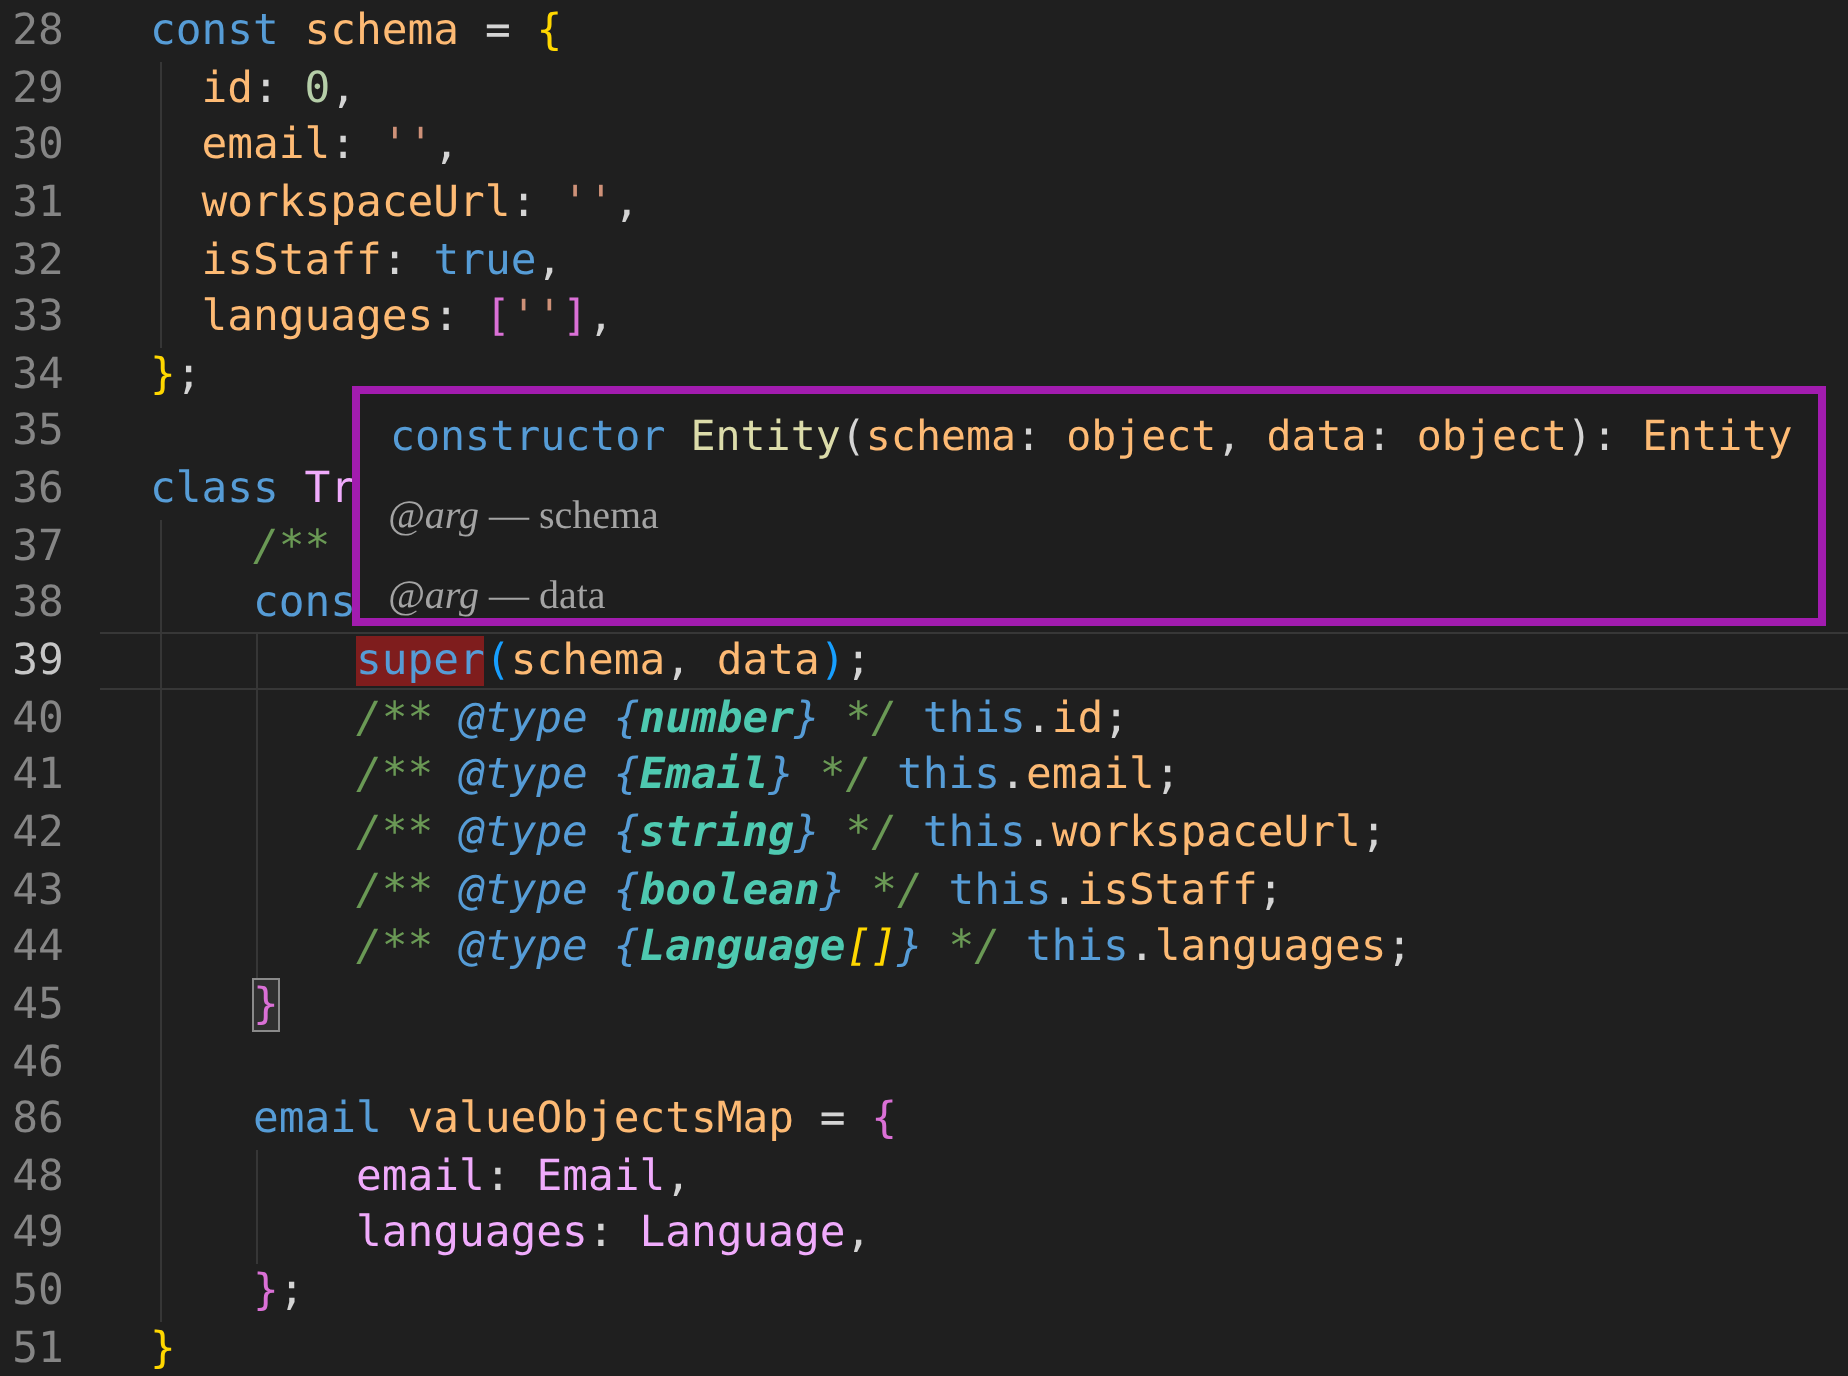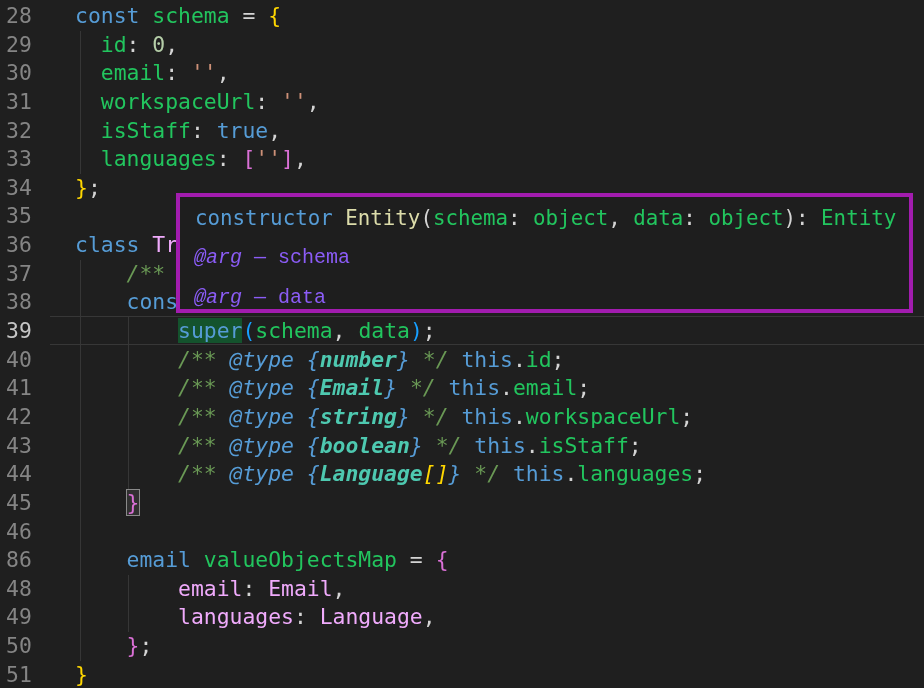--- a/index.html
+++ b/index.html
@@ -12,57 +12,57 @@
 
   
   #lines { position:absolute; left:0; top:2px; width:924px; z-index:2; }
   .line { display:flex; height:28.65px; line-height:28.65px; font-size:21.4px; white-space:pre; }
   .ln   { width:38px; flex-shrink:0; text-align:center; color:#858585; user-select:none; }
   .code { margin-left:37px; }
   .line.current .ln { color:#c6c6c6; }
 
   
   .tk-kw     { color:#569cd6; }
-  .tk-var    { color:#22c55e; }
+  .tk-var    { color:#fdba74; }
   .tk-str    { color:#ce9178; }
   .tk-num    { color:#b5cea8; }
   .tk-pun    { color:#d4d4d4; }
   .tk-type   { color:#f0abfc; }
   .tk-com    { color:#6a9955; font-style:italic; }
   .tk-jskw   { color:#569cd6; font-style:italic; }
   .tk-jsb    { color:#569cd6; font-style:italic; }
   .tk-jstype { color:#4ec9b0; font-style:italic;font-weight:bold; }
   .tk-jsgold { color:#ffd700; font-style:italic; }
   .tk-b1     { color:#ffd700; }
   .tk-b2     { color:#da70d6; }
   .tk-b3     { color:#179fff; }
   .tk-fn     { color:#dcdcaa; }
-  .tk-hl     { background:#14532d; }
+  .tk-hl     { background:#7f1d1d; }
   .tk-match  { border:1px solid #8a8a8a; background:rgba(255,255,255,0.08); margin:-1px; }
 
   
   .indent-guide { position:absolute; width:1px; background:#363636; z-index:1; }
   #current-line {
     position:absolute; left:50px; right:0; top:316px; height:29px;
     border-top:1px solid #373737; border-bottom:1px solid #373737; z-index:1;
   }
 
   
   #tooltip {
     position:absolute; left:176px; top:193px; width:737px; height:120px;
     background:#1e1e1e; border:4px solid #a21caf; z-index:10;
     overflow:hidden;
   }
   #tooltip .sig {
     font-family:"DejaVu Sans Mono", monospace; font-size:20.8px; line-height:26px;
     padding:8px 10px 0 15px; white-space:pre;
   }
   #tooltip .doc {
-    font-family:Liberation Mono, monospace; font-size:20px; line-height:26px;
-    color:#8b5cf6; padding-left:14px; margin-top:14px; white-space:pre;
+    font-family:Liberation Serif, serif; font-size:20px; line-height:26px;
+    color:#a3a3a3; padding-left:14px; margin-top:14px; white-space:pre;
   }
   #tooltip .doc .tag { font-style:italic; }
 </style>
 </head>
 <body>
 
 <div id="editor">
 
   <div id="guides">
       <div class="indent-guide" style="left: 80px; top: 30.65px; height: 143.3px;"></div>

